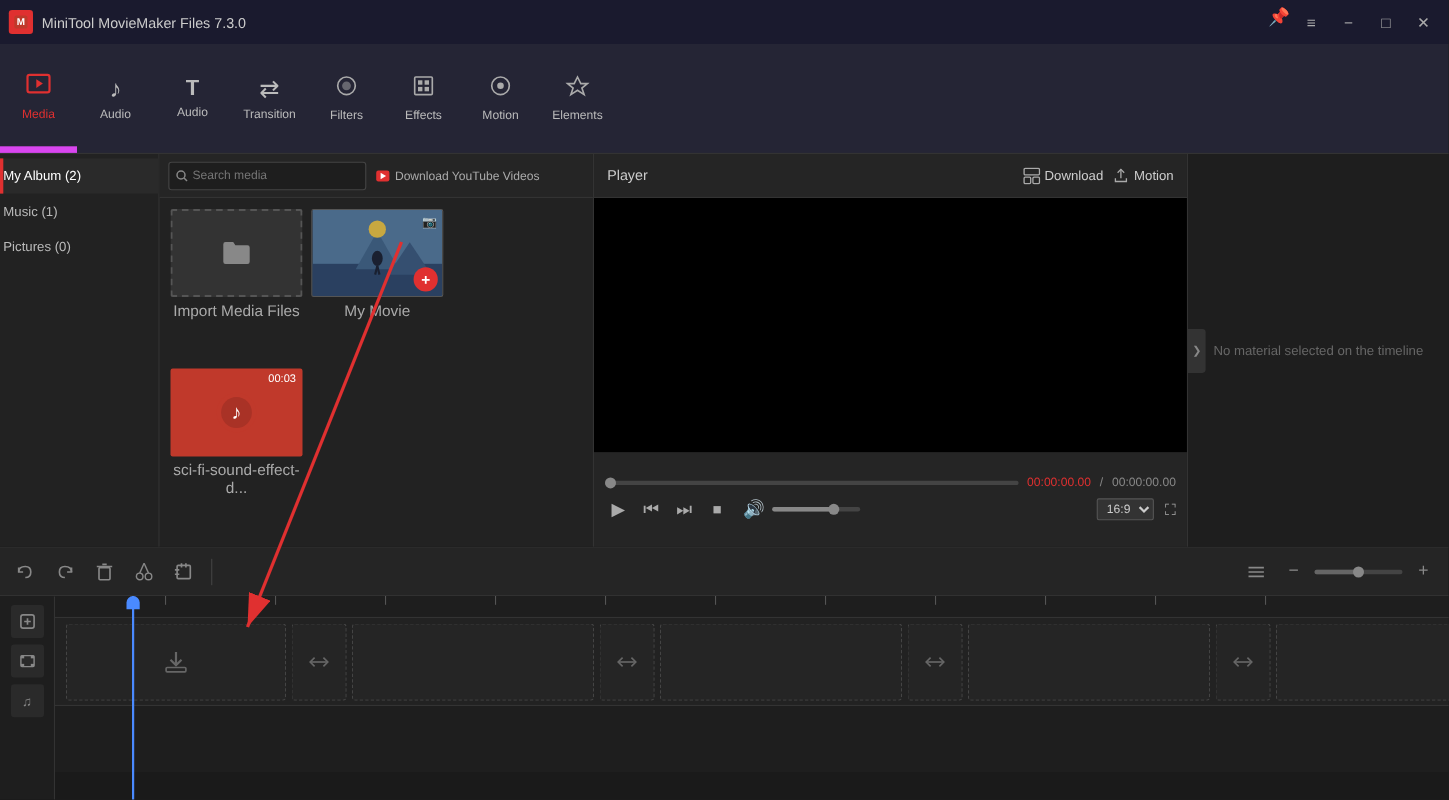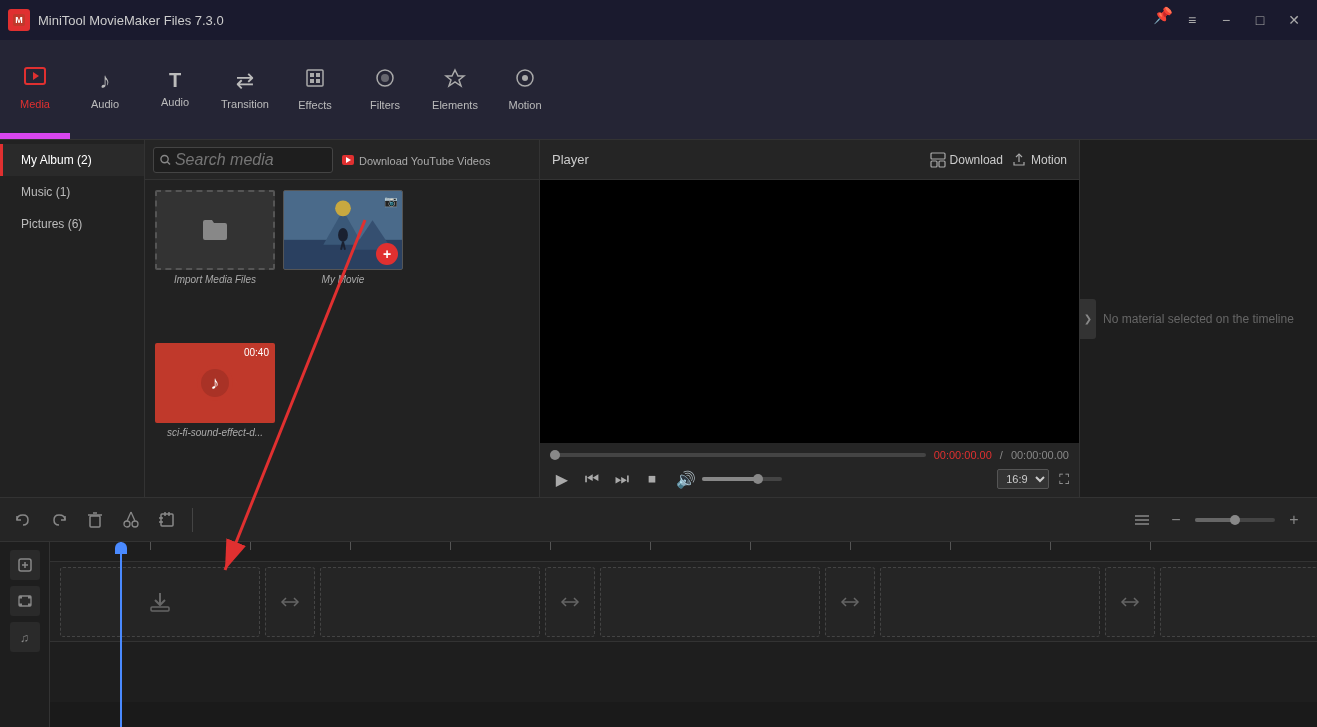--- a/index.html
+++ b/index.html
@@ -54,21 +54,21 @@
     
     #sidebar {
       width: 145px;
       background: #222;
       display: flex;
       flex-direction: column;
       padding-top: 4px;
       border-right: 1px solid #333;
     }
     .sidebar-item {
-      padding: 9px 18px;
+      padding: 9px 0;
       font-size: 12px;
       cursor: pointer;
       color: #bbb;
       border-left: 3px solid transparent;
     }
     .sidebar-item.active { color: #fff; border-left: 3px solid #e03030; background: #2a2a2a; }
     #media-content {
       flex: 1;
       display: flex;
       flex-direction: column;
@@ -86,21 +86,21 @@
       display: flex; align-items: center;
       background: #1e1e1e;
       border: 1px solid #444;
       border-radius: 3px;
       padding: 0 6px;
       height: 26px;
       flex: 1;
       max-width: 180px;
     }
     #search-input-wrap input {
-      background: transparent; border: none; color: #aaa; font-size: 16px; outline: none; width: 100%; font-style: italic;
+      background: transparent; border: none; color: #aaa; font-size: 11px; outline: none; width: 100%;
     }
     .yt-download-btn {
       display: flex; align-items: flex-end; gap: 4px;
       background: transparent; border: none; color: #aaa; font-size: 11px; cursor: pointer;
     }
     #media-grid {
       display: flex; flex-wrap: wrap; gap: 8px;
       padding: 10px;
       overflow-y: auto;
       flex: 1;
@@ -112,21 +112,21 @@
     }
     .media-card-thumb {
       width: 120px; height: 80px;
       background: #333;
       border: 1px dashed #555;
       display: flex; align-items: center; justify-content: center;
       position: relative;
       border-radius: 2px;
     }
     .media-card-thumb.import { border: 2px dashed #555; }
-    .media-card-label { font-size: 10px; color: #aaa; margin-top: 4px; text-align: center; font-style: italic; }
+    .media-card-label { font-size: 14px; color: #aaa; margin-top: 4px; text-align: center; }
 
     .media-card-thumb.has-image { border: 1px solid #555; overflow: hidden; }
     .media-card-thumb .add-btn {
       position: absolute; bottom: 4px; right: 4px;
       width: 22px; height: 22px;
       background: #e03030;
       border-radius: 50%;
       display: flex; align-items: center; justify-content: center;
       color: white; font-size: 14px; font-weight: bold;
     }
@@ -181,21 +181,21 @@
     #video-preview {
       flex: 1;
       background: #000;
       position: relative;
     }
     #video-canvas {
       width: 100%; height: 100%;
       background: #000;
     }
     #player-controls {
-      padding: 6px 10px;
+      padding: 22px 10px;
       background: #252525;
     }
     #progress-bar-wrap {
       display: flex; align-items: center; gap: 8px; margin-bottom: 6px;
     }
     #progress-track {
       flex: 1; height: 4px; background: #444; border-radius: 2px; position: relative; cursor: pointer;
     }
     #progress-fill { height: 100%; width: 0%; background: #888; border-radius: 2px; }
     #progress-dot {
@@ -427,74 +427,74 @@
     <span class="icon">♪</span>
     <span>Audio</span>
   </div>
   <div class="toolbar-item">
     <span class="icon" style="font-size:20px;font-weight:bold;">T</span>
     <span>Audio</span>
   </div>
   <div class="toolbar-item">
     <span class="icon">⇄</span>
     <span>Transition</span>
+  </div>
+  <div class="toolbar-item">
+    <span class="icon">
+      <svg width="22" height="22" viewBox="0 0 22 22">
+          <circle cx="11" cy="11" r="8" fill="none" stroke="#aaa" stroke-width="1.5"></circle>
+          <circle cx="11" cy="11" r="4" fill="#aaa" opacity="0.5"></circle>
+        </svg>
+    </span>
+    <span>Filters</span>
   </div>
   <div class="toolbar-item">
     <span class="icon">
       <svg width="22" height="22" viewBox="0 0 22 22">
           <rect x="3" y="3" width="16" height="16" rx="1" fill="none" stroke="#aaa" stroke-width="1.5"></rect>
           <rect x="6" y="6" width="4" height="4" fill="#aaa"></rect>
           <rect x="12" y="6" width="4" height="4" fill="#aaa"></rect>
           <rect x="6" y="12" width="4" height="4" fill="#aaa"></rect>
           <rect x="12" y="12" width="4" height="4" fill="#aaa"></rect>
         </svg>
     </span>
     <span>Effects</span>
   </div>
   <div class="toolbar-item">
     <span class="icon">
       <svg width="22" height="22" viewBox="0 0 22 22">
           <circle cx="11" cy="11" r="8" fill="none" stroke="#aaa" stroke-width="1.5"></circle>
-          <circle cx="11" cy="11" r="4" fill="#aaa" opacity="0.5"></circle>
+          <circle cx="11" cy="11" r="3" fill="#aaa"></circle>
         </svg>
     </span>
-    <span>Filters</span>
+    <span>Motion</span>
   </div>
   <div class="toolbar-item">
     <span class="icon">
       <svg width="22" height="22" viewBox="0 0 22 22">
           <polygon points="11,3 14,9 20,9 15,13 17,19 11,15 5,19 7,13 2,9 8,9" fill="none" stroke="#aaa" stroke-width="1.5"></polygon>
         </svg>
     </span>
     <span>Elements</span>
   </div>
-  <div class="toolbar-item">
-    <span class="icon">
-      <svg width="22" height="22" viewBox="0 0 22 22">
-          <circle cx="11" cy="11" r="8" fill="none" stroke="#aaa" stroke-width="1.5"></circle>
-          <circle cx="11" cy="11" r="3" fill="#aaa"></circle>
-        </svg>
-    </span>
-    <span>Motion</span>
-  </div>
 </div>
 
 <div style="display:flex; height: calc(727px - 40px - 100px - 230px);">
 
   <div style="width:540px; display:flex; background:#222; border-right:1px solid #333;">
 
     <div id="sidebar" style="width:145px; background:#222; border-right:1px solid #333;">
       <div class="sidebar-item active">
         <span>My Album (2)</span>
       </div>
       <div class="sidebar-item">
         <span>Music (1)</span>
       </div>
       <div class="sidebar-item">
-        <span>Pictures (6)</span>
+        <span>Pictures (0)</span>
       </div>
     </div>
 
     <div id="media-content">
 
       <div id="media-topbar">
         <div id="search-input-wrap">
           <svg width="12" height="12" viewBox="0 0 12 12" style="margin-right:4px;">
               <circle cx="5" cy="5" r="4" fill="none" stroke="#888" stroke-width="1.5"></circle>
               <line x1="8" y1="8" x2="11" y2="11" stroke="#888" stroke-width="1.5"></line>
@@ -538,21 +538,21 @@
               </svg>
             </div>
             <span class="cam-icon">📷</span>
             <div class="add-btn">+</div>
           </div>
           <span class="media-card-label">My Movie</span>
         </div>
 
         <div class="media-card">
           <div class="music-card-thumb">
-            <span class="music-duration">00:40</span>
+            <span class="music-duration">00:03</span>
             <svg width="40" height="40" viewBox="0 0 40 40">
               <circle cx="20" cy="20" r="18" fill="#c0392b"></circle>
               <circle cx="20" cy="20" r="14" fill="#a93226"></circle>
               <text x="20" y="26" text-anchor="middle" font-size="18" fill="white">♪</text>
             </svg>
           </div>
           <span class="media-card-label">sci-fi-sound-effect-d...</span>
         </div>
       </div>
     </div>

